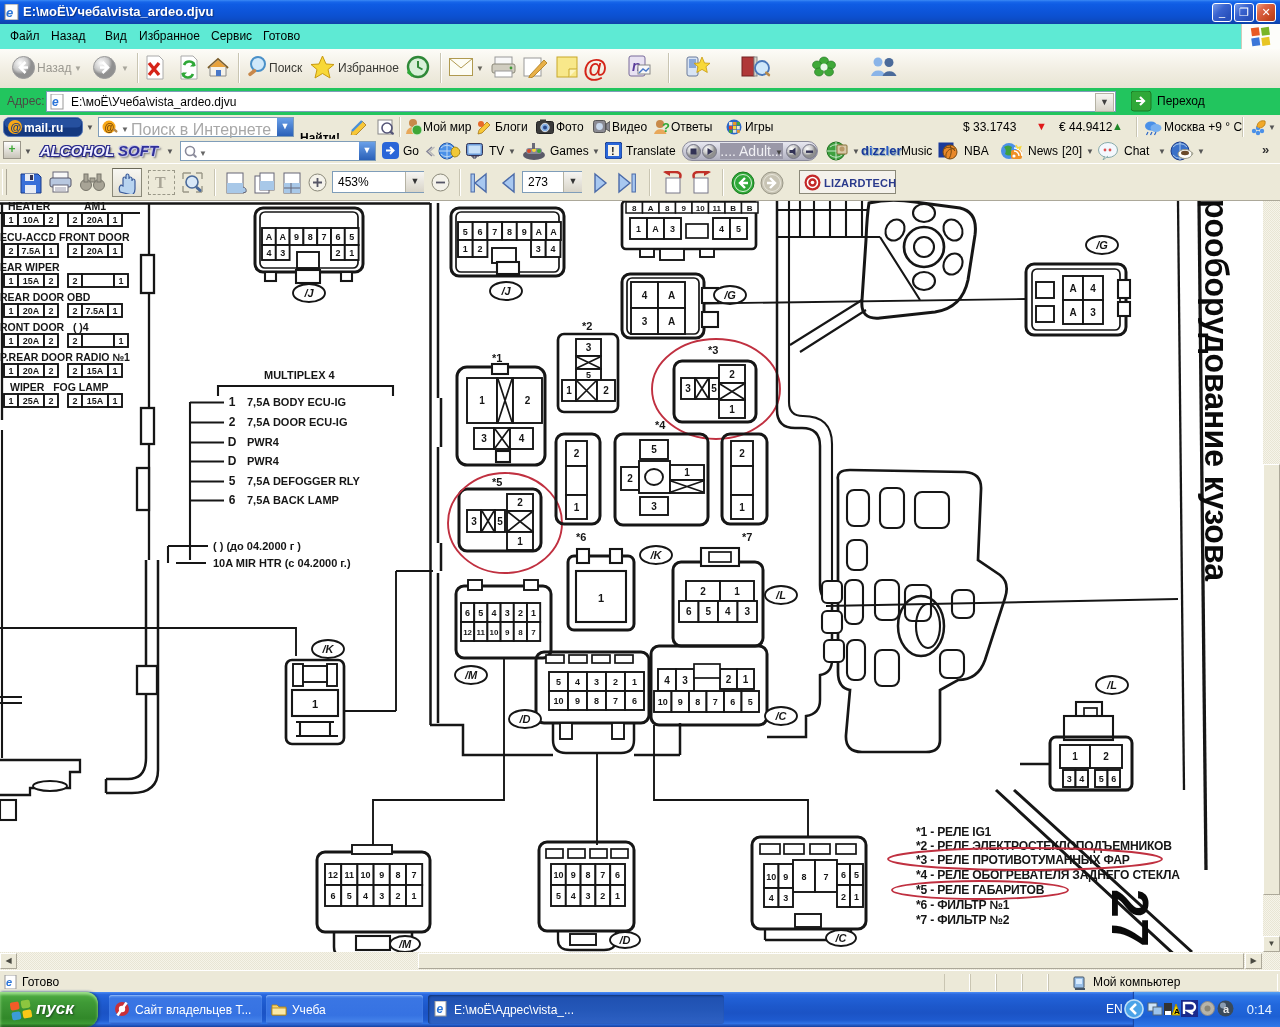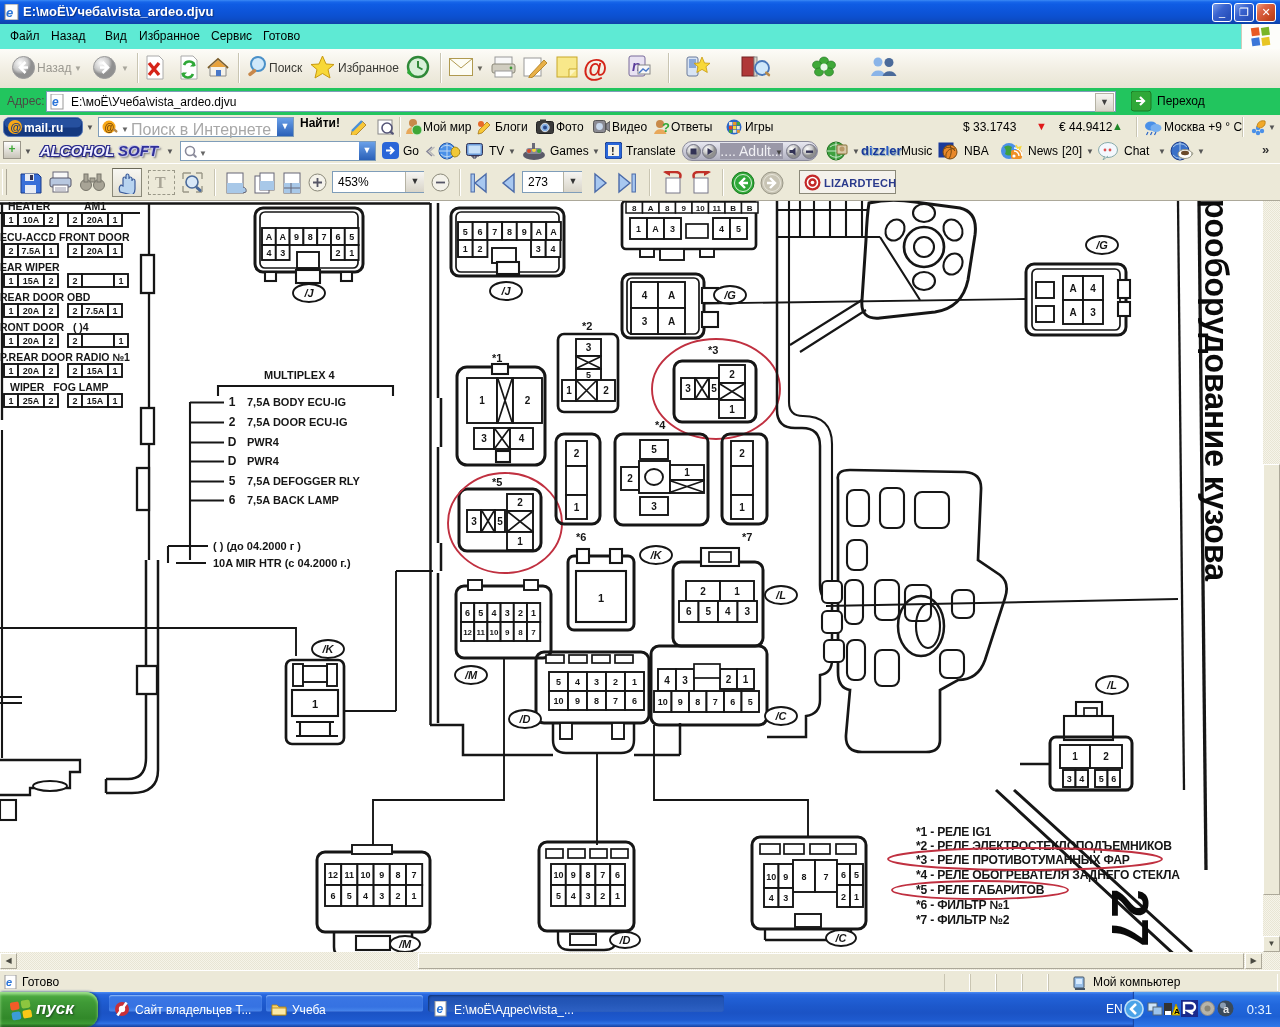--- a/index.html
+++ b/index.html
@@ -38,21 +38,21 @@
 #hscroll{left:0;top:952px;width:1280px;height:18px;background:#f1efe2;background-image:repeating-conic-gradient(#f6f4ea 0% 25%,#e8e5d4 0% 50%);background-size:2px 2px;}
 .hbtn{top:1px;width:17px;height:16px;background:#ece9d8;border:1px solid #fff;border-right-color:#aca899;border-bottom-color:#aca899;box-sizing:border-box;font-size:8px;text-align:center;line-height:14px;color:#4a4a42;}
 #hthumb{left:418px;top:1px;width:826px;height:16px;background:#ece9d8;border:1px solid #fff;border-right-color:#aca899;border-bottom-color:#aca899;box-sizing:border-box;}
 
 #statusbar{left:0;top:970px;width:1280px;height:22px;background:#ece9d8;border-top:1px solid #fff;box-sizing:border-box;font-size:12px;}
 .spane{top:3px;height:17px;border-left:1px solid #c9c5b2;border-right:1px solid #fff;}
 
 #taskbar{left:0;top:992px;width:1280px;height:35px;background:linear-gradient(180deg,#4b8df6 0%,#2a68de 7%,#2160d6 18%,#1d58cb 40%,#1b53c5 60%,#1e5acf 80%,#2f71e4 90%,#173f9e 100%);}
 #startbtn{left:0;top:0;width:98px;height:35px;background:linear-gradient(180deg,#7bc76c 0%,#4aa73f 12%,#3f9a36 30%,#389030 55%,#318829 75%,#3d9a34 90%,#1f5c1c 100%);border-radius:0 12px 12px 0;box-shadow:inset 0 2px 3px #9ee08c, 1px 0 3px #123c7a;}
 #starttxt{left:36px;top:7px;color:#fff;font-size:17px;font-weight:bold;font-style:italic;text-shadow:1px 1px 2px #1d4a1d;}
-.taskbtn{top:3px;height:17px;border-radius:3px;background:linear-gradient(180deg,#5c95ef 0%,#3a76e4 12%,#3672e2 70%,#4583ea 92%,#2c5dc8 100%);box-shadow:inset 0 1px 1px #86b2f5;color:#fff;font-size:12px;}
+.taskbtn{top:3px;height:29px;border-radius:3px;background:linear-gradient(180deg,#5c95ef 0%,#3a76e4 12%,#3672e2 70%,#4583ea 92%,#2c5dc8 100%);box-shadow:inset 0 1px 1px #86b2f5;color:#fff;font-size:12px;}
 .taskbtn.active{background:linear-gradient(180deg,#1f50b0 0%,#2457b8 50%,#2e61c4 100%);box-shadow:inset 1px 1px 2px #123576;}
 .ticon{position:absolute;left:5px;top:6px;width:16px;height:16px;}
 .ttxt{position:absolute;left:26px;top:8px;white-space:nowrap;overflow:hidden;}
 #tray{left:1134px;top:0;width:146px;height:41px;background:linear-gradient(180deg,#55a1f5 0%,#2e77e8 10%,#2268dd 30%,#1d60d4 60%,#2e77e8 85%,#1a47a5 100%);box-shadow:-1px 0 1px #1a47a5;}
 #clock{position:absolute;right:8px;top:10px;color:#e8f4ff;font-size:13px;}
 </style></head>
 <body>
 <div class="abs" id="titlebar">
  <svg class="abs" style="left:4px;top:4px" width="16" height="16">
       <rect x="1" y="0" width="13" height="16" fill="#fdfdfd" stroke="#888"></rect>
@@ -219,21 +219,21 @@
  <div class="abs" style="left:98px;top:2px;width:196px;height:20px;background:#fff;border:1px solid #7f9db9;box-sizing:border-box">
    <svg class="abs" style="left:3px;top:2px" width="16" height="15">
         <circle cx="7" cy="7" r="6.5" fill="#f8a818"></circle>
         <text x="2.5" y="11" font-size="10" font-weight="bold" fill="#7a4a08">@</text>
         <rect x="11" y="9" width="5" height="2.4" rx="1" fill="#b8884a" transform="rotate(40 13 10)"></rect>
       </svg>
    <div class="abs" style="left:22px;top:7px;font-size:8px;color:#666">▼</div>
    <div class="abs" style="left:32px;top:3px;color:#a8a8a8;font-size:16px">Поиск в Интернете</div>
    <div class="abs" style="left:178px;top:0px;width:16px;height:18px;background:linear-gradient(180deg,#6aa0e8,#2a60b8);color:#fff;font-size:9px;text-align:center;line-height:17px">▼</div>
  </div>
- <div class="abs" style="left:300px;top:1px;font-weight:bold;font-size:12px">Найти!</div>
+ <div class="abs" style="left:300px;top:16px;font-weight:bold;font-size:12px">Найти!</div>
  <svg class="abs" style="left:350px;top:4px" width="18" height="16">
       <path d="M2 12 L12 2 L16 6 L6 16 l-5 1 z" fill="#f8c838" stroke="#a87818" stroke-width="0.8"></path>
       <path d="M2 12 L12 2" stroke="#4a90d8" stroke-width="2.4"></path>
     </svg>
  <svg class="abs" style="left:377px;top:4px" width="18" height="16">
       <rect x="1" y="1" width="14" height="14" fill="#fff" stroke="#888"></rect>
       <circle cx="10" cy="9" r="5" fill="none" stroke="#557" stroke-width="1.6"></circle>
       <rect x="13" y="12" width="4.5" height="2.2" rx="1" fill="#557" transform="rotate(40 14 13)"></rect>
     </svg>
  <div class="abs tsep" style="left:399px;top:2px;height:20px"></div>
@@ -1225,15 +1225,15 @@
       </svg>
   <svg class="abs" style="left:66px;top:9px" width="15" height="15">
         <circle cx="7.5" cy="7.5" r="7" fill="#b8b4a8" stroke="#888"></circle>
         <circle cx="7.5" cy="7.5" r="3" fill="#8a8678"></circle>
       </svg>
   <svg class="abs" style="left:83px;top:8px" width="17" height="17">
         <circle cx="8.5" cy="8.5" r="8" fill="#3a4a5a"></circle>
         <circle cx="6" cy="5.5" r="3" fill="#8a9cb0"></circle>
         <text x="6" y="13" font-size="11" font-weight="bold" fill="#e8e8e8">a</text>
       </svg>
-  <div id="clock">0:31</div>
+  <div id="clock">0:14</div>
  </div>
 </div>
 
 </body></html>

